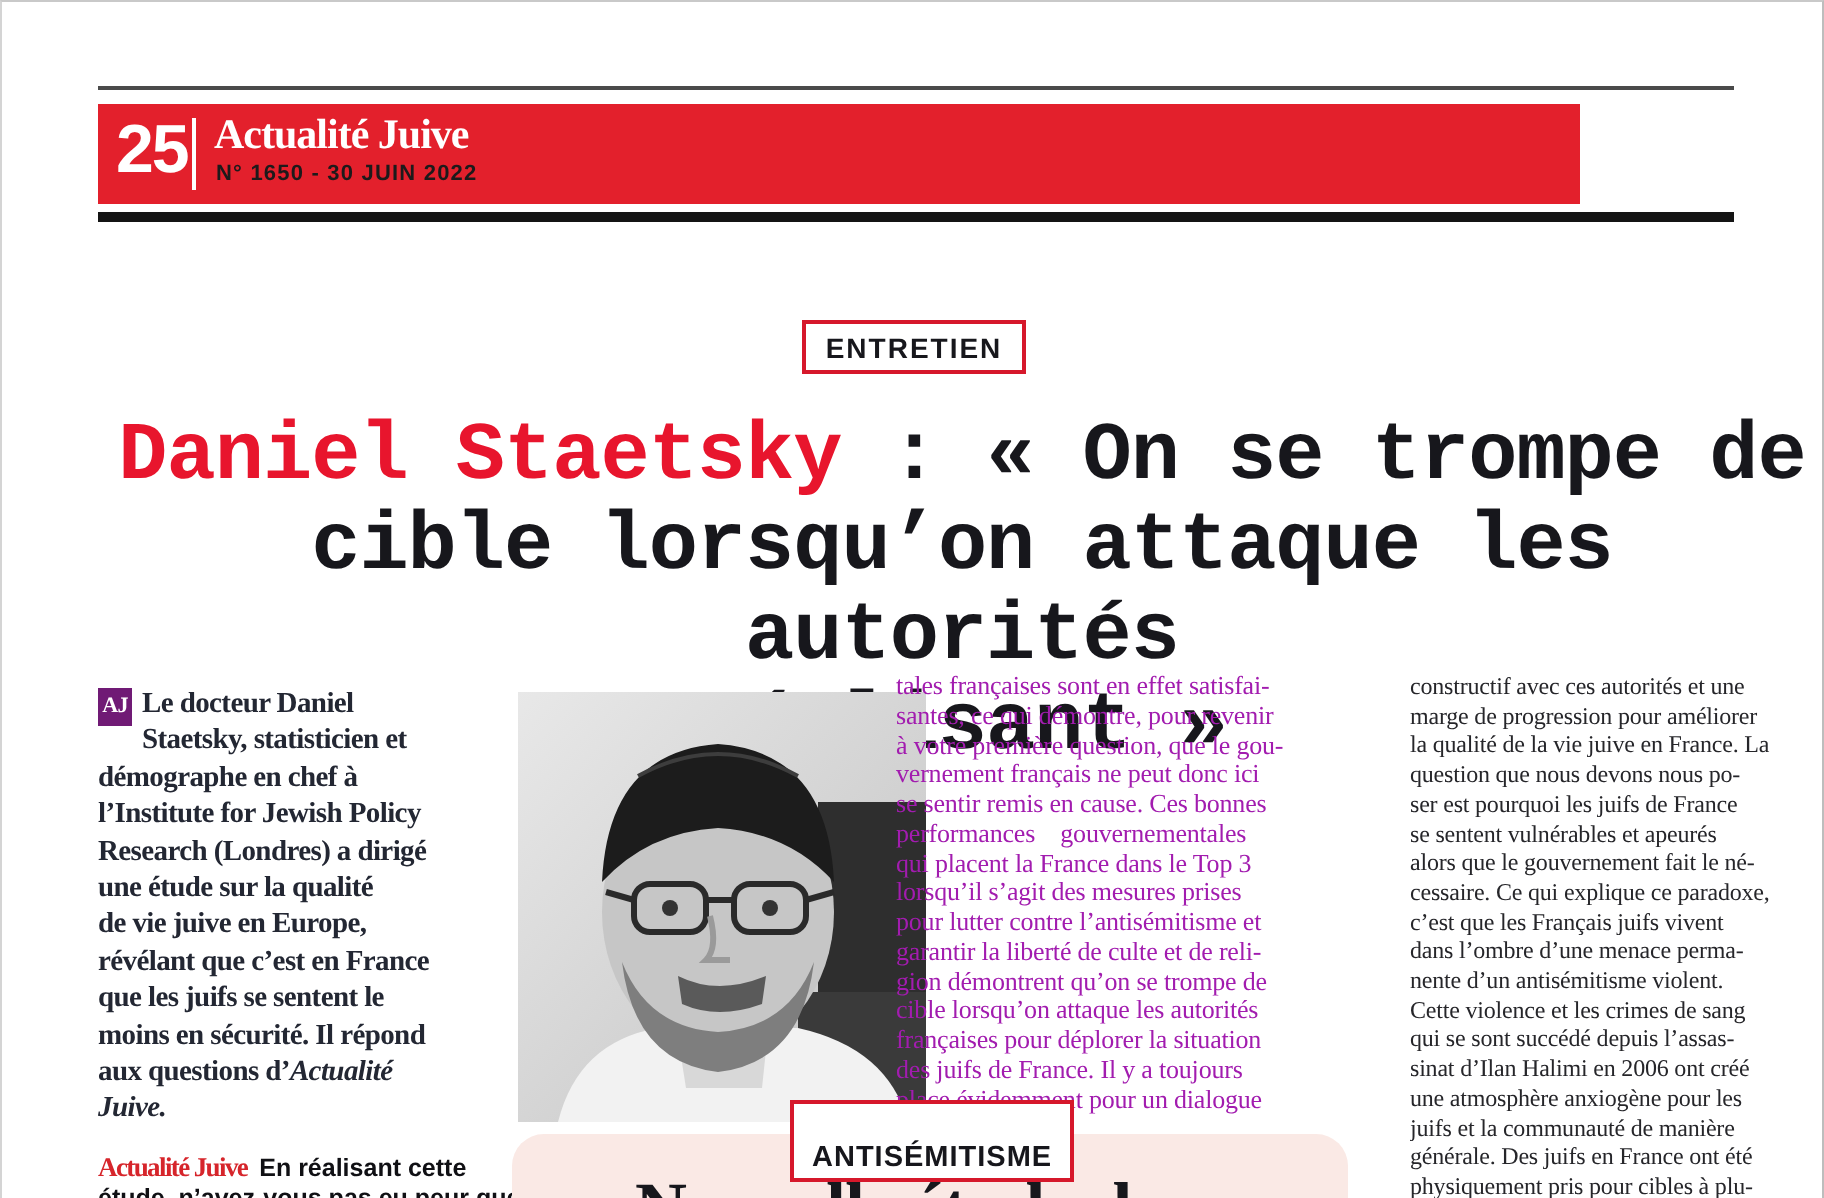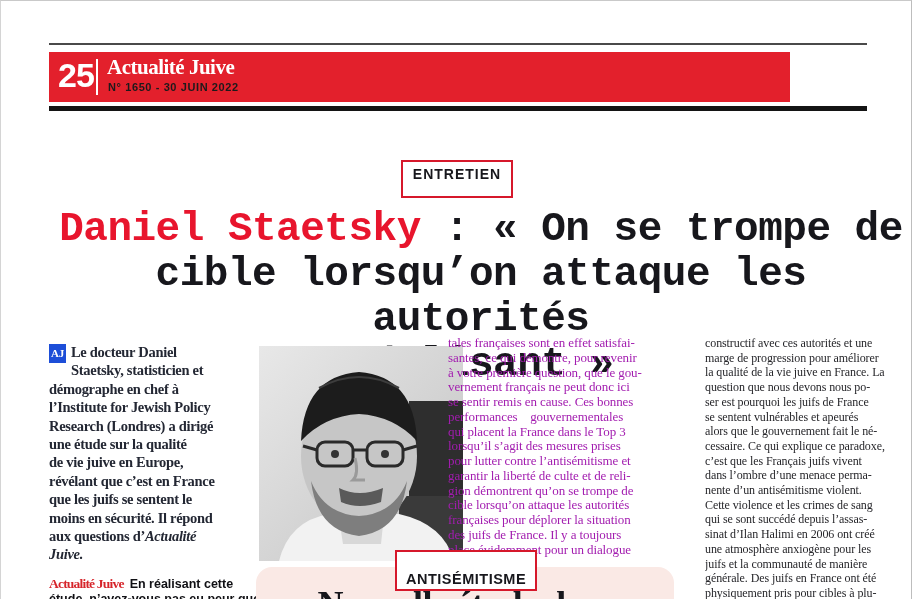--- a/index.html
+++ b/index.html
@@ -15,30 +15,30 @@
     font-weight:bold;font-size:34px;letter-spacing:-1px;}
   .banner-divider{position:absolute;left:47px;top:7px;width:2px;height:36px;background:#fff;}
   .brand{position:absolute;left:58px;top:3px;color:#fff;font-family:"Liberation Serif",serif;
     font-weight:bold;font-size:21px;letter-spacing:-0.5px;}
   .issue{position:absolute;left:59px;top:29px;color:#1d1a1b;font-family:"Liberation Sans",sans-serif;
     font-weight:bold;font-size:11px;letter-spacing:0.6px;}
   .black-rule{position:absolute;left:48px;top:105px;width:818px;height:5px;background:#141414;}
   .kicker{position:absolute;left:0;top:159px;width:912px;text-align:center;}
   .kicker span{display:inline-block;border:2px solid #d6182b;background:#fff;color:#17171c;
     font-family:"Liberation Sans",sans-serif;font-weight:bold;font-size:14px;
-    letter-spacing:1px;padding:4px 10px 14px 10px;}
+    letter-spacing:1px;padding:4px 10px 3px 10px;}
   .headline{position:absolute;left:38px;top:194px;width:860px;margin:12px;text-align:center;
     font-family:Liberation Mono, monospace;font-weight:bold;color:#17171c;
     font-size:41px;line-height:45px;letter-spacing:-0.5px;}
   .headline .red{color:#e8152d;}
   .col{position:absolute;}
   .pre{white-space:pre;overflow:hidden;}
   .col-intro{left:48px;top:342px;width:208px;height:208px;
     font-size:14.5px;line-height:18.4px;font-weight:bold;color:#232733;letter-spacing:-0.3px;}
-  .aj-logo{float:left;width:17px;height:19px;background:#1d4ed8;color:#fff;text-align:center;
+  .aj-logo{float:left;width:17px;height:19px;background:#701a75;color:#fff;text-align:center;
     font-family:"Liberation Serif",serif;font-weight:bold;font-size:11px;line-height:19px;
     margin:1px 5px 2px 0;}
   .col-intro .it{font-style:italic;white-space:pre;}
   .question{position:absolute;left:48px;top:562px;width:212px;
     font-family:"Liberation Sans",sans-serif;font-weight:bold;font-size:12.5px;
     line-height:15.5px;color:#101014;}
   .q-brand{color:#d6252b;font-family:"Liberation Serif",serif;font-weight:bold;
     font-size:13.5px;letter-spacing:-0.8px;padding-right:6px;}
   .photo{position:absolute;left:258px;top:345px;width:204px;height:215px;margin:0;overflow:hidden;}
   .col-mid{left:447px;top:335px;width:200px;height:232px;

